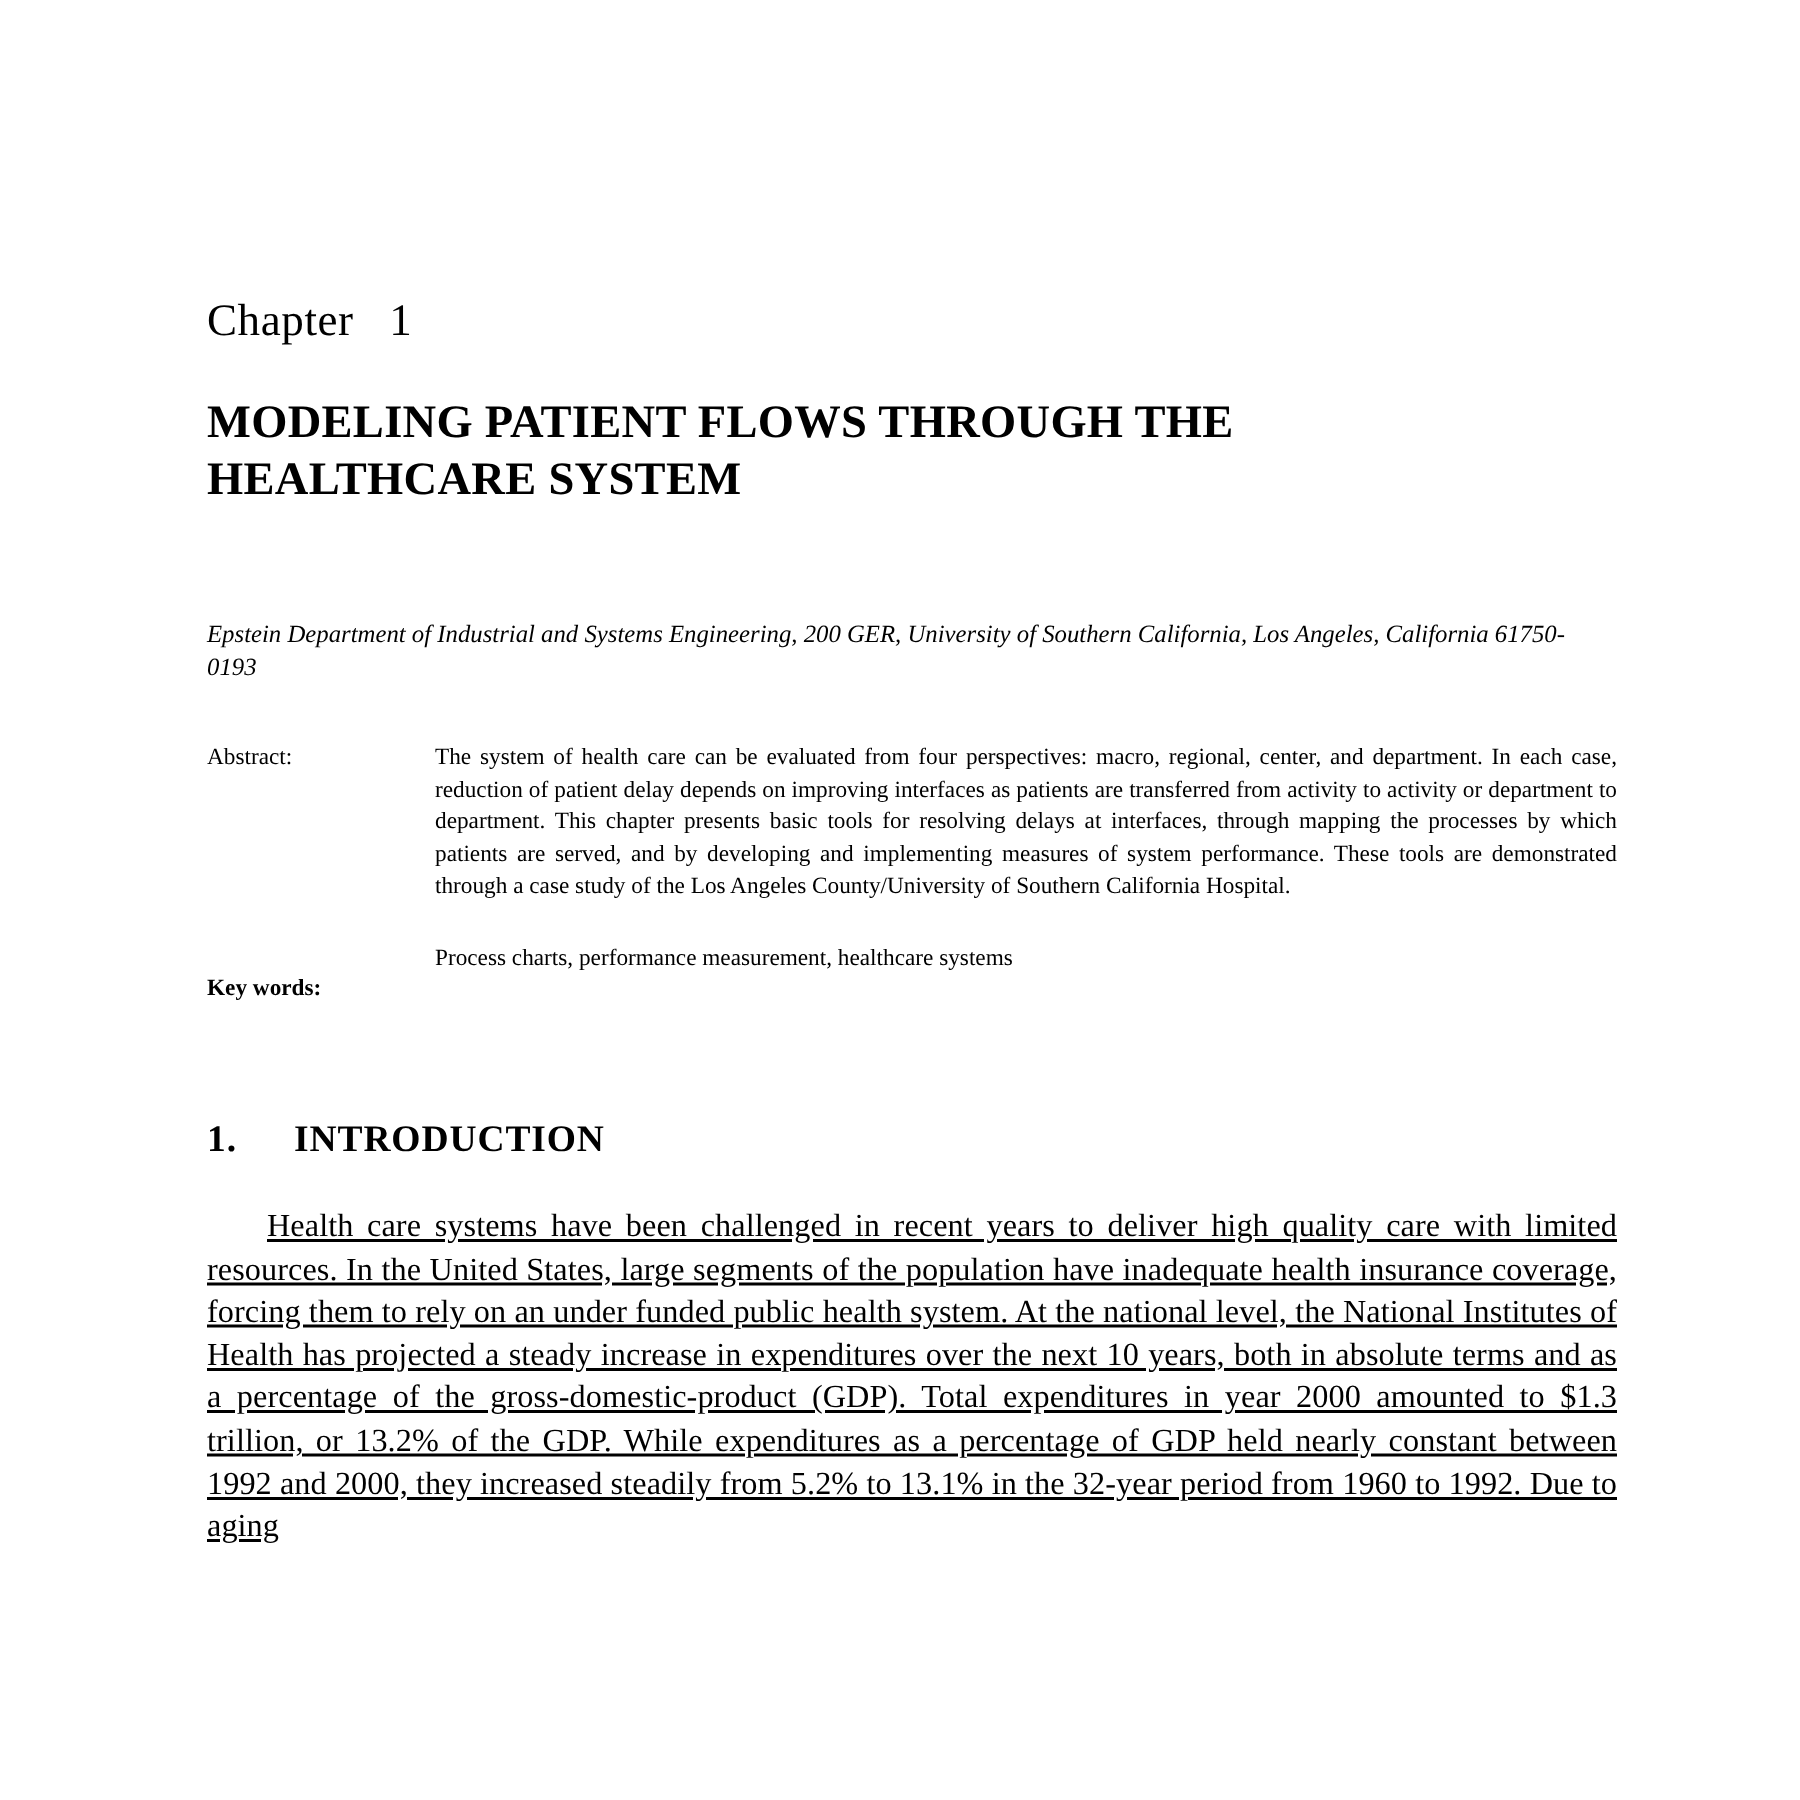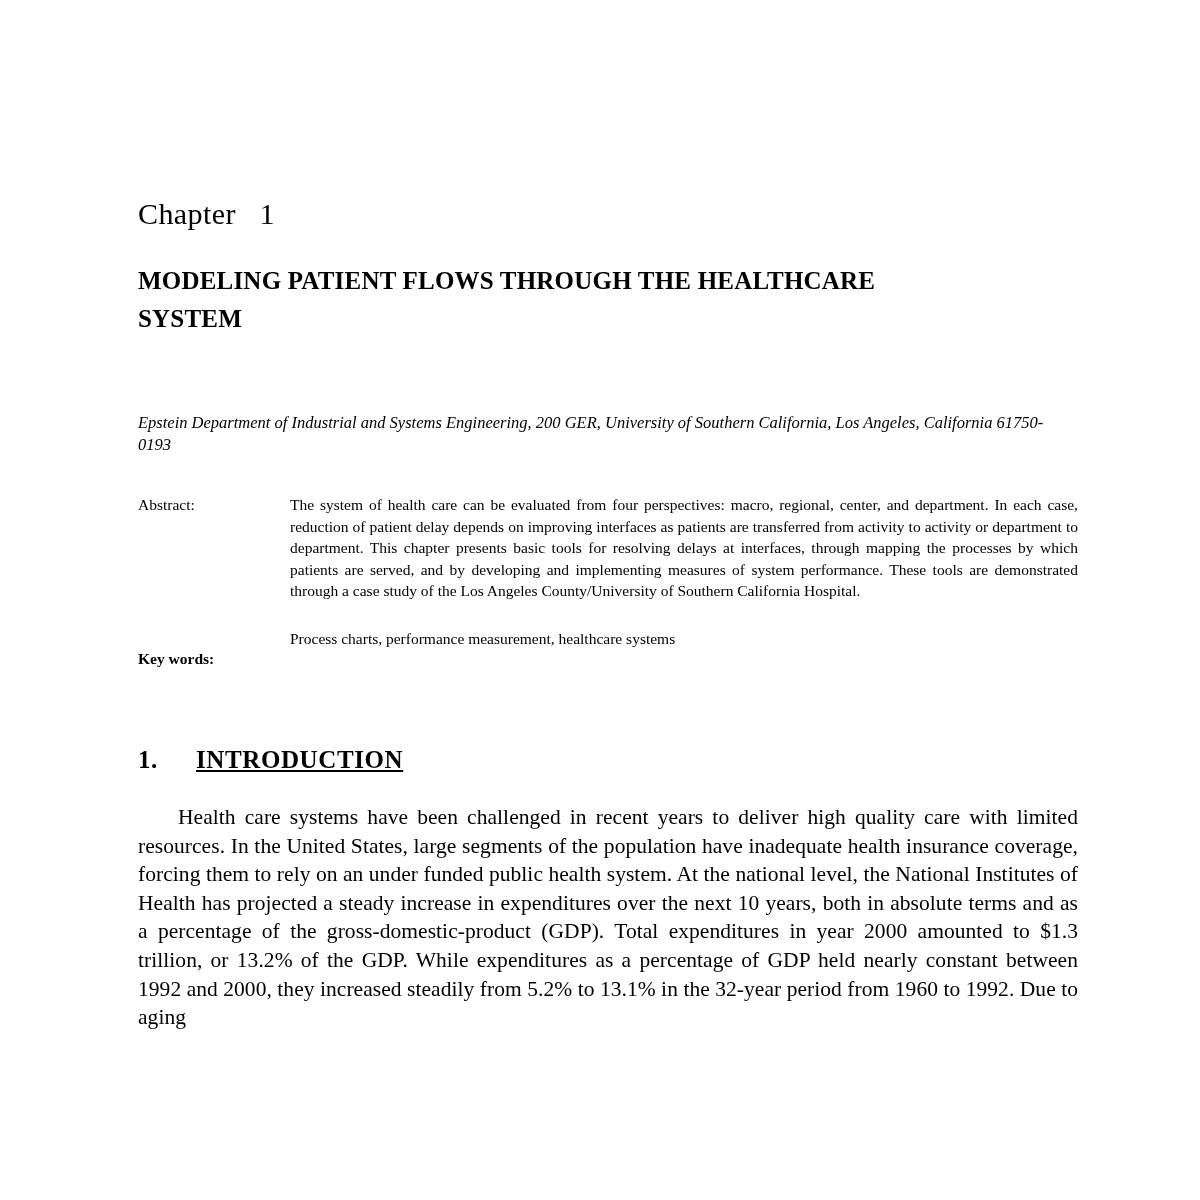--- a/index.html
+++ b/index.html
@@ -37,21 +37,21 @@
     font-size: 30px;
     line-height: 36px;
     letter-spacing: 0.4px;
     margin-bottom: 30px;
     white-space: pre;
   }
 
   
   .chapter-title {
     font-weight: bold;
-    font-size: 25px;
+    font-size: 31px;
     line-height: 38px;
     letter-spacing: 0.2px;
     width: 830px;
     margin-bottom: 74px;
     margin-top: 30px;
   }
 
   
   .authors {
     font-size: 19.5px;
@@ -103,34 +103,34 @@
     line-height: 30px;
     letter-spacing: 0.6px;
     margin-top: 76px;
     margin-bottom: 28px;
   }
   .section-number {
     flex: 0 0 58px;
   }
   .section-title {
     flex: 0 0 auto;
-    text-decoration: underline;
   }
 
   
   .body-par {
     font-size: 21.5px;
     line-height: 28.6px;
     text-align: justify;
     text-indent: 40px;
     width: 940px;
     letter-spacing: 0.05px;
   }
   .body-par:last-child {
     text-align-last: justify;
+    text-decoration: underline;
   }
 </style>
 </head>
 <body>
 
 <div class="page">
   <div class="content">
 
     <div class="chapter-line">Chapter   1</div>
 

